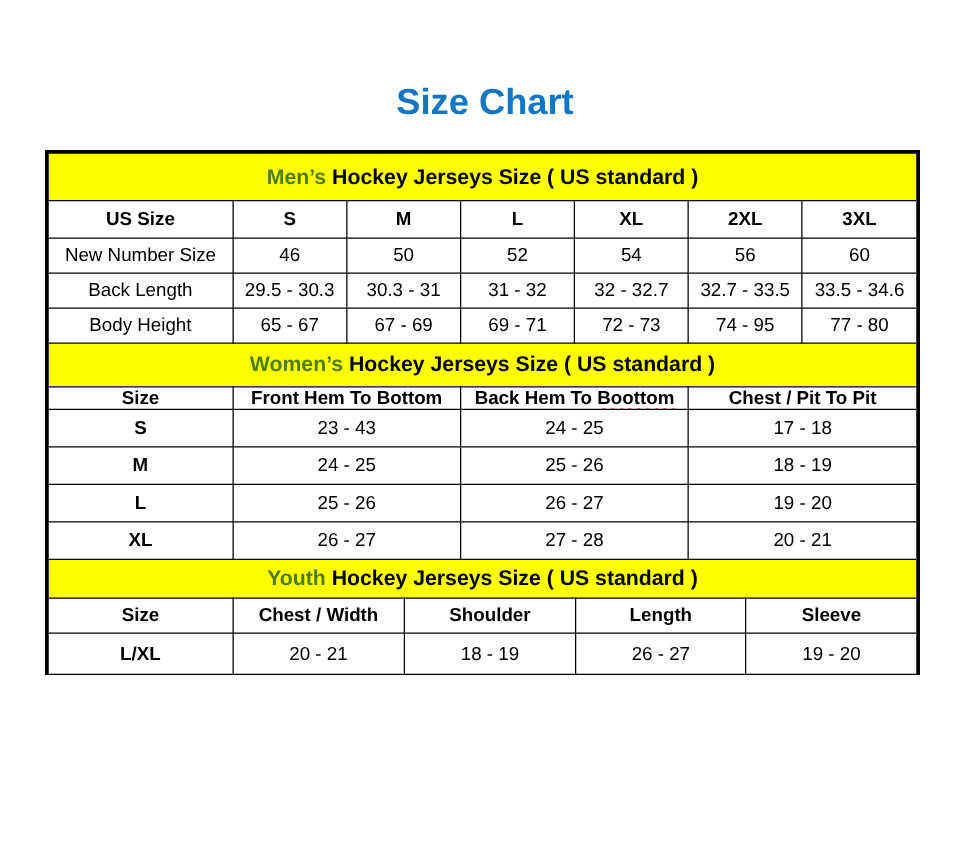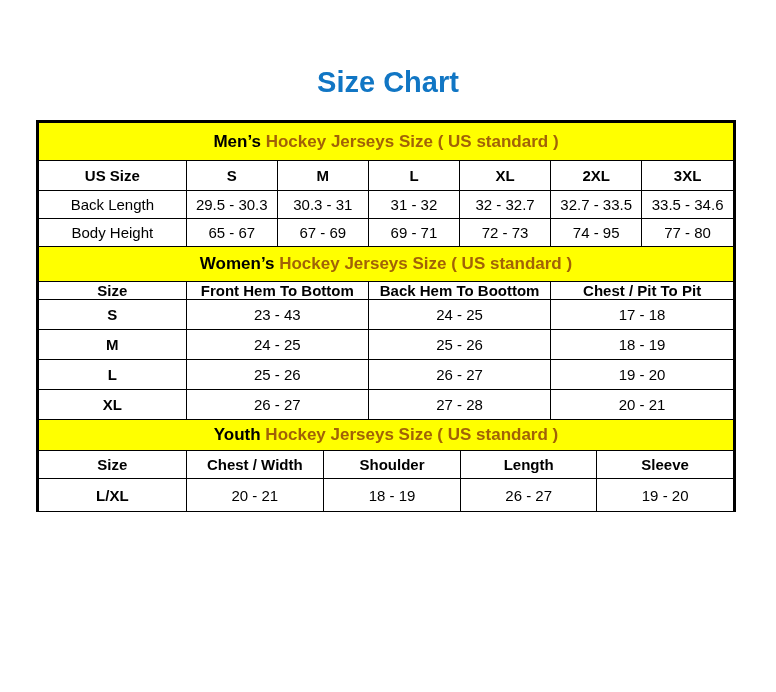--- a/index.html
+++ b/index.html
@@ -56,22 +56,22 @@
     border-right: none;
   }
   table.size-table.last tr:last-child td {
     border-bottom: none;
   }
   tr.banner-row td {
     background: #ffff00;
     font-weight: bold;
     font-size: 17px;
   }
-  .banner-highlight { color: #000000; }
-  .banner-rest { color: #a16207; }
+  .banner-highlight { color: #4d7c0f; }
+  .banner-rest { color: #000000; }
   th.col-header, td.row-label {
     font-weight: bold;
   }
   td.plain-label { font-weight: normal; }
   tr.h38 td { height: 37px; }
   tr.h35 td { height: 34px; }
   tr.h31 td { height: 30px; }
   tr.h30 td, tr.h30 th { height: 29px; }
   tr.h28 td, tr.h28 th { height: 27px; }
   tr.h32 td { height: 32px; }
@@ -109,20 +109,29 @@
       <tr class="h30">
         <th class="col-header">US Size</th>
         <th class="col-header">S</th>
         <th class="col-header">M</th>
         <th class="col-header">L</th>
         <th class="col-header">XL</th>
         <th class="col-header">2XL</th>
         <th class="col-header">3XL</th>
       </tr>
       <tr class="h28">
+        <td class="plain-label">New Number Size</td>
+        <td>46</td>
+        <td>50</td>
+        <td>52</td>
+        <td>54</td>
+        <td>56</td>
+        <td>60</td>
+      </tr>
+      <tr class="h28">
         <td class="plain-label">Back Length</td>
         <td>29.5 - 30.3</td>
         <td>30.3 - 31</td>
         <td>31 - 32</td>
         <td>32 - 32.7</td>
         <td>32.7 - 33.5</td>
         <td>33.5 - 34.6</td>
       </tr>
       <tr class="h28">
         <td class="plain-label">Body Height</td>

